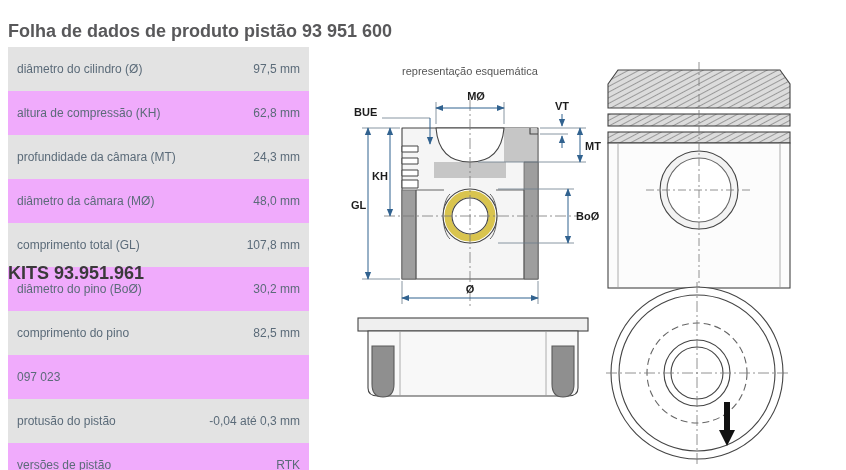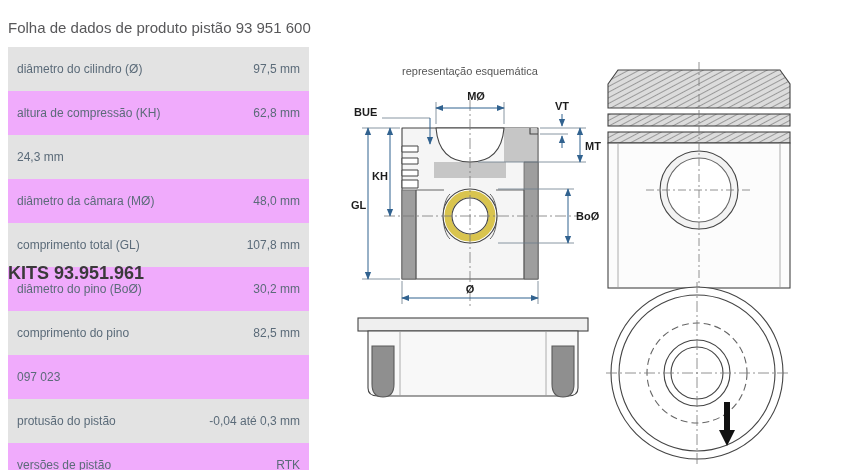--- a/index.html
+++ b/index.html
@@ -1,17 +1,17 @@
 <!DOCTYPE html>
 <html><head>
 <meta charset="utf-8">
 <style>
   html,body{margin:0;padding:0;}
   body{width:846px;height:470px;background:#ffffff;font-family:"Liberation Sans",sans-serif;position:relative;overflow:hidden;}
-  .title{position:absolute;left:8px;top:9px;font-size:15px;font-weight:normal;color:#58585a;}
+  .title{position:absolute;left:8px;top:9px;font-size:18px;font-weight:bold;color:#58585a;}
   .spec-table{position:absolute;left:8px;top:47px;width:301px;}
   .spec-row{display:flex;justify-content:space-between;align-items:center;height:20px;margin-bottom:0;font-size:12px;color:#5b6b79;padding:12px 9px;}
   .r-dark{background:#e3e3e3;}
   .r-light{background:#f0abfc;}
   .spec-row.last{border-bottom:1px solid #d0d0d0;align-items:center;}
   .spec-label{white-space:nowrap;}
   .spec-value{white-space:nowrap;text-align:right;}
   .kits{position:absolute;left:8px;top:263px;font-size:18px;font-weight:bold;color:#3a3a3a;}
   .drawing{position:absolute;left:346px;top:50px;width:500px;height:420px;}
   svg text{font-family:"Liberation Sans",sans-serif;}
@@ -26,20 +26,21 @@
 <div class="spec-table">
   <div class="spec-row r-dark">
     <span class="spec-label">diâmetro do cilindro (Ø)</span>
     <span class="spec-value">97,5 mm</span>
   </div>
   <div class="spec-row r-light">
     <span class="spec-label">altura de compressão (KH)</span>
     <span class="spec-value">62,8 mm</span>
   </div>
   <div class="spec-row r-dark">
+    <span class="spec-label">profundidade da câmara (MT)</span>
     <span class="spec-value">24,3 mm</span>
   </div>
   <div class="spec-row r-light">
     <span class="spec-label">diâmetro da câmara (MØ)</span>
     <span class="spec-value">48,0 mm</span>
   </div>
   <div class="spec-row r-dark">
     <span class="spec-label">comprimento total (GL)</span>
     <span class="spec-value">107,8 mm</span>
   </div>

